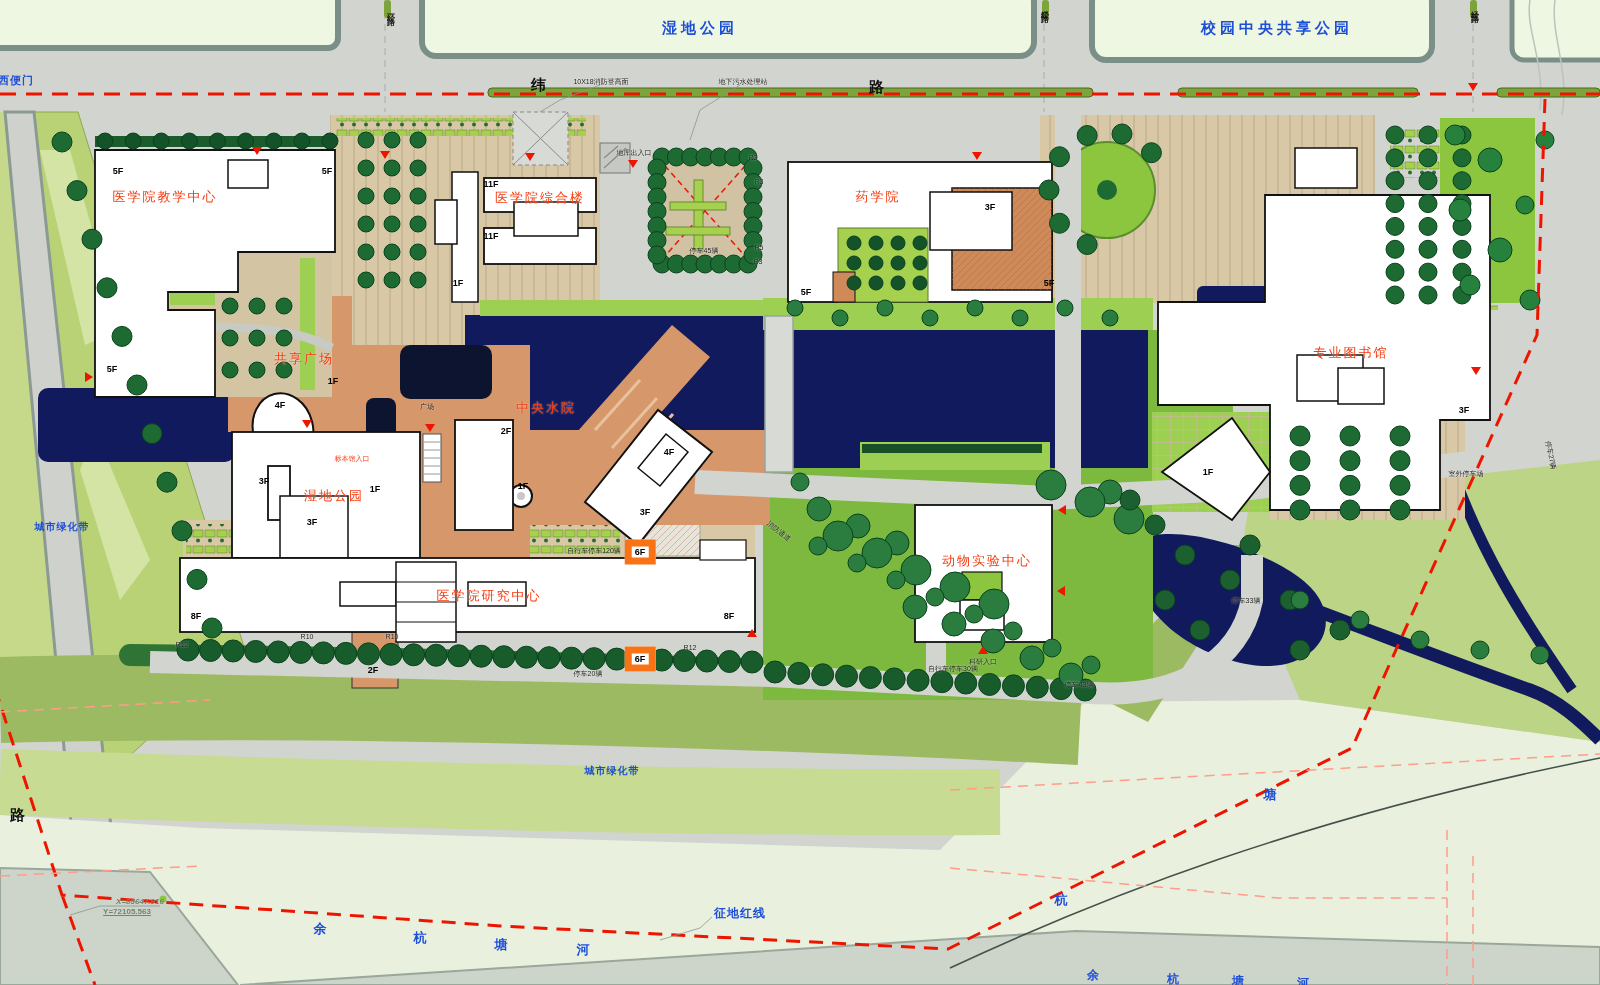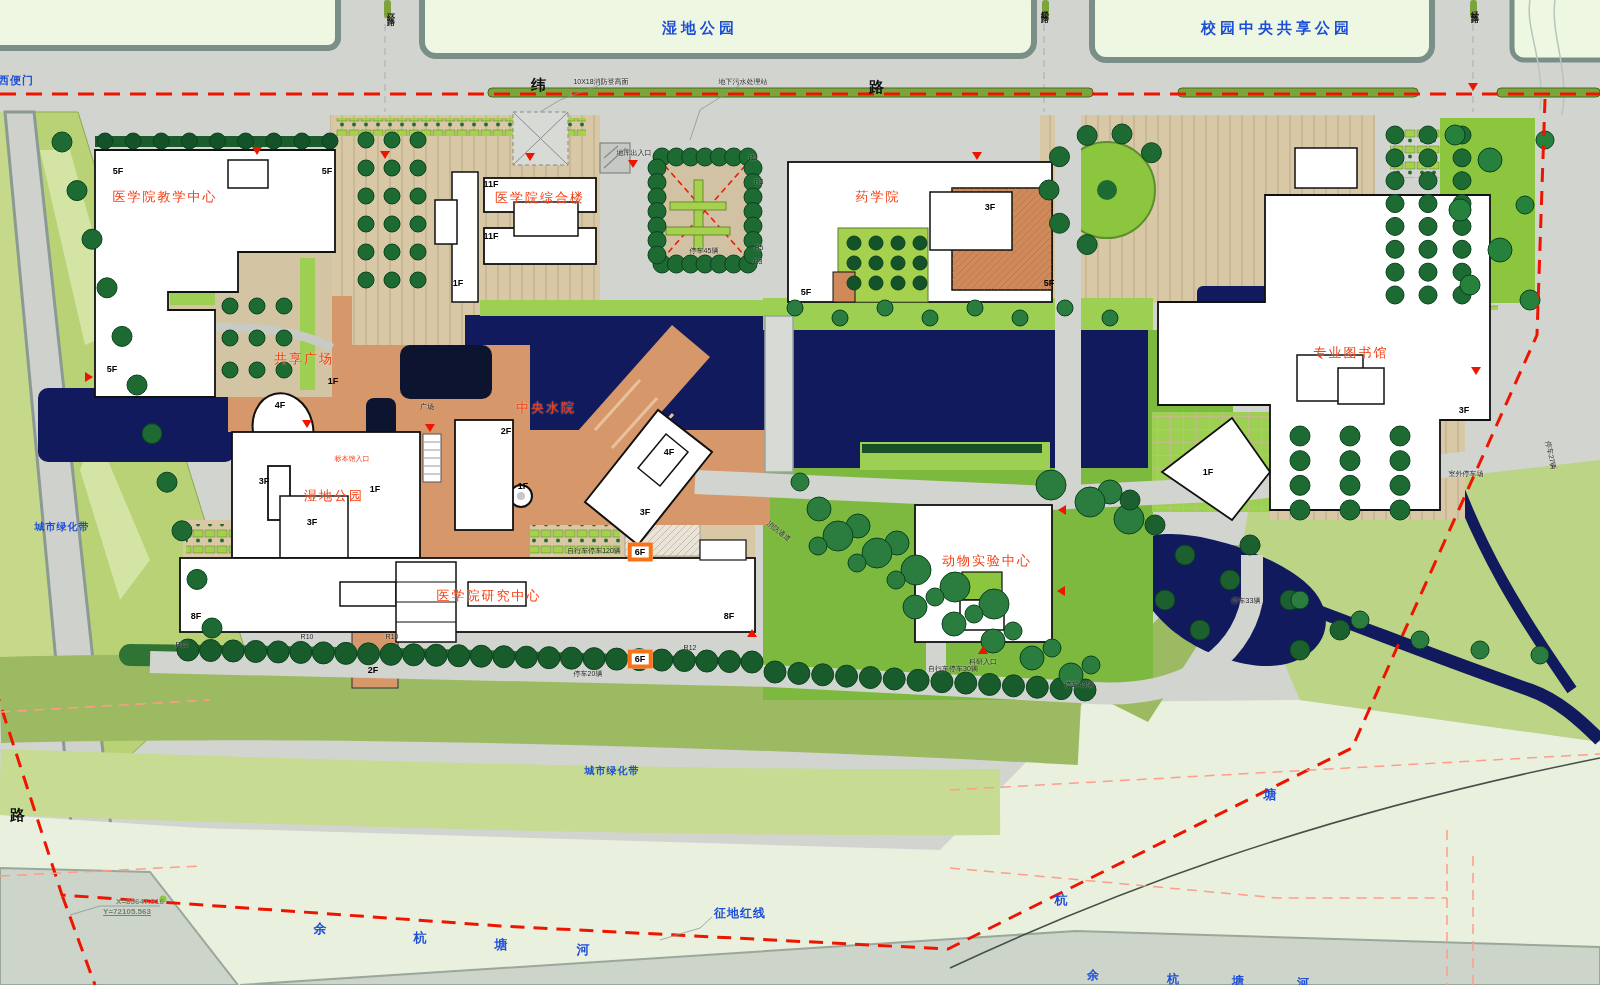--- a/index.html
+++ b/index.html
@@ -6,21 +6,21 @@
   #plan-canvas{position:relative;width:1600px;height:985px;overflow:hidden;
     font-family:"Liberation Sans","DejaVu Sans",sans-serif;background:#d2d4cf;}
   #bg-svg{position:absolute;left:0;top:0;}
   #label-layer{position:absolute;left:0;top:0;width:1600px;height:985px;pointer-events:none;}
   .lbl{position:absolute;transform:translate(-50%,-50%);white-space:nowrap;line-height:1;}
   .lbl-red{color:#f63b0e;font-weight:normal;font-size:13px;letter-spacing:2px;text-shadow:0 0 2px rgba(255,255,255,.6);}
   .lbl-area{color:#1d4ed8;font-weight:bold;letter-spacing:4px;}
   .lbl-road{color:#111;font-weight:bold;letter-spacing:1px;}
   .lbl-vert{writing-mode:vertical-rl;transform:translate(-50%,0);letter-spacing:2px;}
   .lbl-floor{color:#000;font-weight:bold;font-size:9px;letter-spacing:0;}
-  .lbl-floor-box{background:#fff;border:4px solid #f97316;padding:1px 3px;}
+  .lbl-floor-box{background:#fff;border:7px solid #f97316;padding:1px 3px;}
   .lbl-tiny{color:#222;font-size:7px;letter-spacing:0;text-shadow:0 0 2px rgba(255,255,255,.8);}
   .lbl-coord{color:#72856f;font-size:8px;font-weight:bold;letter-spacing:0;}
   .marker{position:absolute;width:0;height:0;transform:translate(-50%,-50%);
     border-left:5px solid transparent;border-right:5px solid transparent;border-bottom:8px solid #ee1500;}
 </style>
 </head>
 <body>
 
 <div id="plan-canvas">
 <svg id="bg-svg" width="1600" height="985" viewBox="0 0 1600 985">
@@ -569,21 +569,21 @@
       <span class="lbl lbl-tiny" style="left: 182px; top: 644px;">R12</span>
       <span class="lbl lbl-tiny" style="left: 307px; top: 636px;">R10</span>
       <span class="lbl lbl-tiny" style="left: 392px; top: 636px;">R10</span>
       <span class="lbl lbl-tiny" style="left: 690px; top: 647px;">R12</span>
       <span class="lbl lbl-tiny" style="left: 983px; top: 661px;">科研入口</span>
       <span class="lbl lbl-tiny" style="left: 953px; top: 668px;">自行车停车30辆</span>
       <span class="lbl lbl-tiny" style="left: 1079px; top: 684px;">停车43辆</span>
       <span class="lbl lbl-tiny" style="left: 1466px; top: 473px;">室外停车场</span>
       <span class="lbl lbl-tiny" style="left: 1551px; top: 455px; transform: translate(-50%, -50%) rotate(78deg);">停车27辆</span>
       <span class="lbl lbl-tiny" style="left: 1246px; top: 600px;">停车33辆</span>
-      <span class="lbl lbl-coord" style="left: 140px; top: 902px;">X=85647.916</span>
+      <span class="lbl lbl-coord" style="left: 140px; top: 902px; font-style: italic;">X=85647.916</span>
       <span class="lbl lbl-coord" style="left: 127px; top: 912px; text-decoration: underline;">Y=72105.563</span>
       <span class="marker" style="left: 89px; top: 377px; transform: translate(-50%, -50%) rotate(90deg);"></span>
       <span class="marker" style="left: 257px; top: 151px; transform: translate(-50%, -50%) rotate(180deg);"></span>
       <span class="marker" style="left: 385px; top: 155px; transform: translate(-50%, -50%) rotate(180deg);"></span>
       <span class="marker" style="left: 530px; top: 157px; transform: translate(-50%, -50%) rotate(180deg);"></span>
       <span class="marker" style="left: 633px; top: 164px; transform: translate(-50%, -50%) rotate(180deg);"></span>
       <span class="marker" style="left: 977px; top: 156px; transform: translate(-50%, -50%) rotate(180deg);"></span>
       <span class="marker" style="left: 307px; top: 424px; transform: translate(-50%, -50%) rotate(180deg);"></span>
       <span class="marker" style="left: 430px; top: 428px; transform: translate(-50%, -50%) rotate(180deg);"></span>
       <span class="marker" style="left: 1062px; top: 510px; transform: translate(-50%, -50%) rotate(-90deg);"></span>

